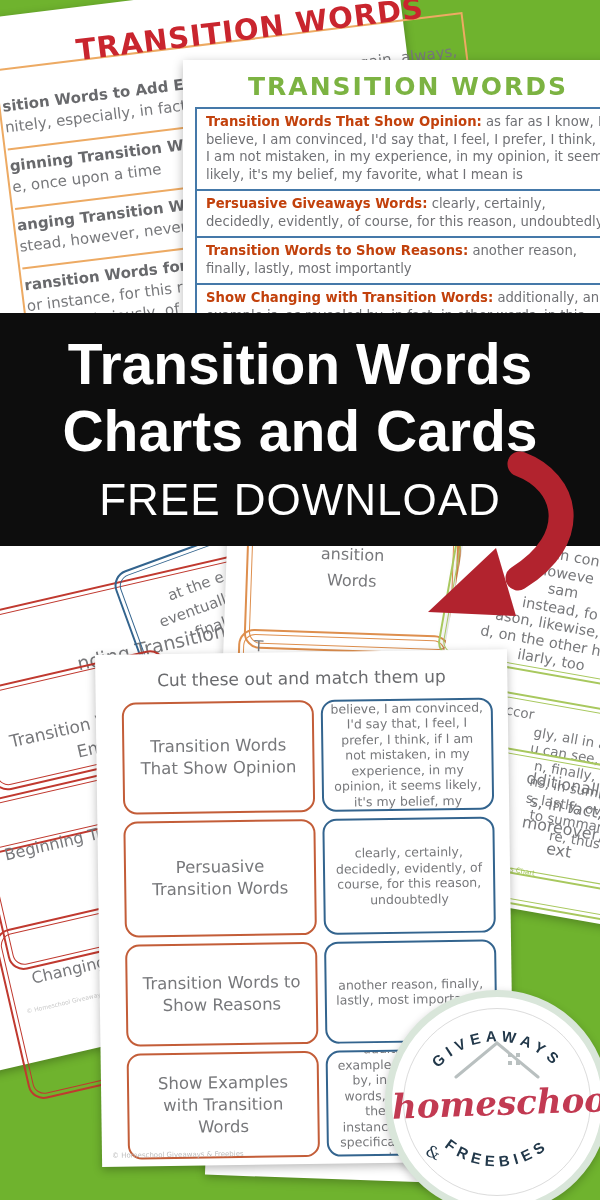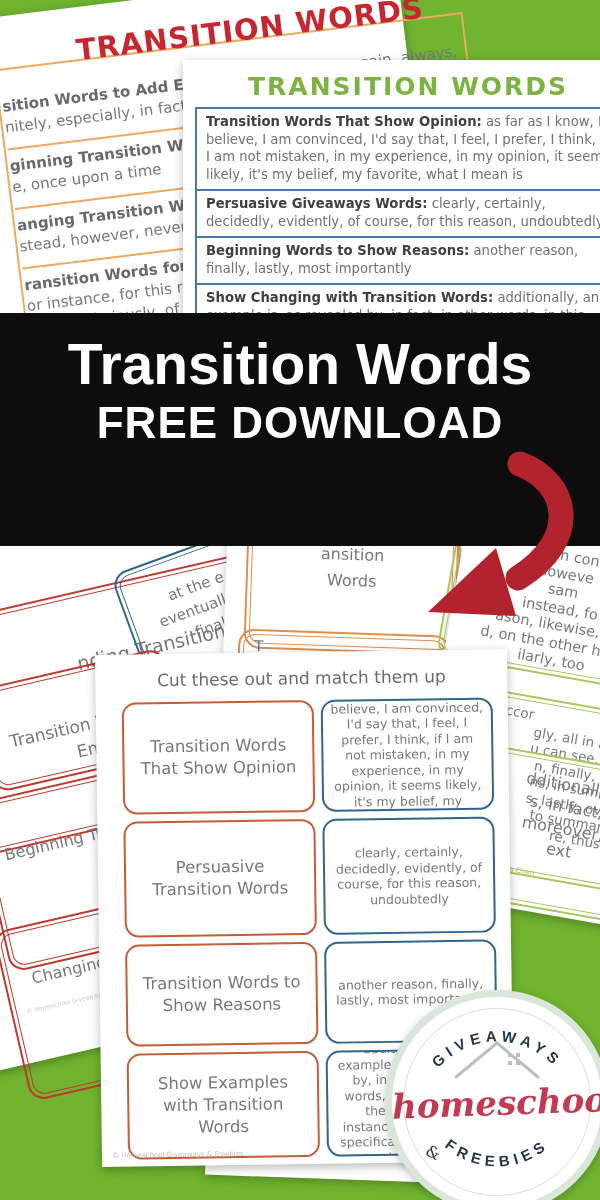--- a/index.html
+++ b/index.html
@@ -17,26 +17,26 @@
   .tl-sec{border-bottom:2px solid #edaa63;padding:6px 0 10px;}
   .tl-line{font-size:15px;line-height:21px;color:#77787b;white-space:nowrap;}
   .tl-line b{color:#68696c;}
   
   #paper-tr{left:183px;top:60px;width:450px;height:262px;z-index:3;}
   #tr-title{text-align:center;margin:12px 0 8px;font-size:25px;font-weight:800;
     color:#7cb342;letter-spacing:2px;}
   .tr-boxes{margin:0 12px;}
   .tr-box{border:2px solid #4579a9;margin-top:-2px;padding:4px 9px 6px;
     font-size:13.2px;line-height:17.5px;color:#707175;}
-  .tr-box b{color:#404040;}
+  .tr-box b{color:#c2410c;}
   
   #banner{position:absolute;left:0;top:313px;width:600px;height:233px;background:#0d0d0d;
     z-index:20;text-align:center;color:#fff;font-family:"Liberation Sans",sans-serif;}
   .banner-big{font-size:57px;font-weight:800;line-height:67px;letter-spacing:0px;}
-  .banner-small{font-size:44px;font-weight:700;letter-spacing:1px;}
+  .banner-small{font-size:44px;font-weight:400;letter-spacing:1px;margin-top:10px;}
   #banner .pad{padding-top:18px;}
   
   .rot{transform-origin:top left;position:absolute;}
   #sheet-left-bg{left:-290px;top:470px;width:640px;height:650px;background:#fff;
     transform:rotate(-13deg);z-index:4;box-shadow:0 3px 10px rgba(0,0,0,.28);}
   #sheet-mid-bg{left:228px;top:515px;width:262px;height:660px;background:#fff;
     transform:rotate(2deg);z-index:5;box-shadow:0 3px 10px rgba(0,0,0,.25);}
   #sheet-right-bg{left:470px;top:505px;width:400px;height:390px;background:#fff;
     transform:rotate(10deg);z-index:6;box-shadow:0 3px 10px rgba(0,0,0,.25);}
   .scard{position:absolute;border-radius:16px;}
@@ -133,21 +133,21 @@
         <div class="tl-line"><span>ason, likewise, on one ha</span></div>
       </div>
     </div>
   </div>
 
   <div class="paper" id="paper-tr">
     <div id="tr-title">TRANSITION WORDS</div>
     <div class="tr-boxes">
       <div class="tr-box"><b>Transition Words That Show Opinion:</b><span> as far as I know, I believe, I am convinced, I'd say that, I feel, I prefer, I think, if I am not mistaken, in my experience, in my opinion, it seems likely, it's my belief, my favorite, what I mean is</span></div>
       <div class="tr-box"><b>Persuasive Giveaways Words:</b><span> clearly, certainly, decidedly, evidently, of course, for this reason, undoubtedly</span></div>
-      <div class="tr-box"><b>Beginning Words to Show Reasons:</b><span> another reason, finally, lastly, most importantly</span></div>
+      <div class="tr-box"><b>Transition Words to Show Reasons:</b><span> another reason, finally, lastly, most importantly</span></div>
       <div class="tr-box"><b>Show Changing with Transition Words:</b><span> additionally, an example is, as revealed by, in fact, in other words, in this case, in the case of, for instance, for example, specifically, such as, to show that</span></div>
     </div>
   </div>
 
   <div id="sheet-left-bg" class="rot"></div>
   <div id="sheet-mid-bg" class="rot"></div>
   <div id="sheet-right-bg" class="rot"></div>
 
   <div class="scard dbl c-red" id="card-ending">
     <div class="frag">
@@ -237,20 +237,21 @@
       <div class="mcard right">another reason, finally, lastly, most importantly</div>
       <div class="mcard left">Show Examples with Transition Words</div>
       <div class="mcard right">additionally, an example is, as revealed by, in fact, in other words, in this case, in the case of, for instance, for example, specifically, such as, to show that</div>
     </div>
     <div id="copy-match">© Homeschool Giveaways &amp; Freebies</div>
   </div>
 
   <div id="banner">
     <div class="pad">
       <div class="banner-big">Transition Words</div>
+      <div class="banner-big">Charts and Cards</div>
       <div class="banner-small">FREE DOWNLOAD</div>
     </div>
   </div>
 
   <svg id="arrow" viewBox="0 0 200 200">
     <path d="M120,24 C168,42 182,98 118,138" fill="none" stroke="#b2232e" stroke-width="25" stroke-linecap="round"></path>
     <polygon points="28,172 96,108 116,176" fill="#b2232e"></polygon>
   </svg>
 
   <div id="logo">

